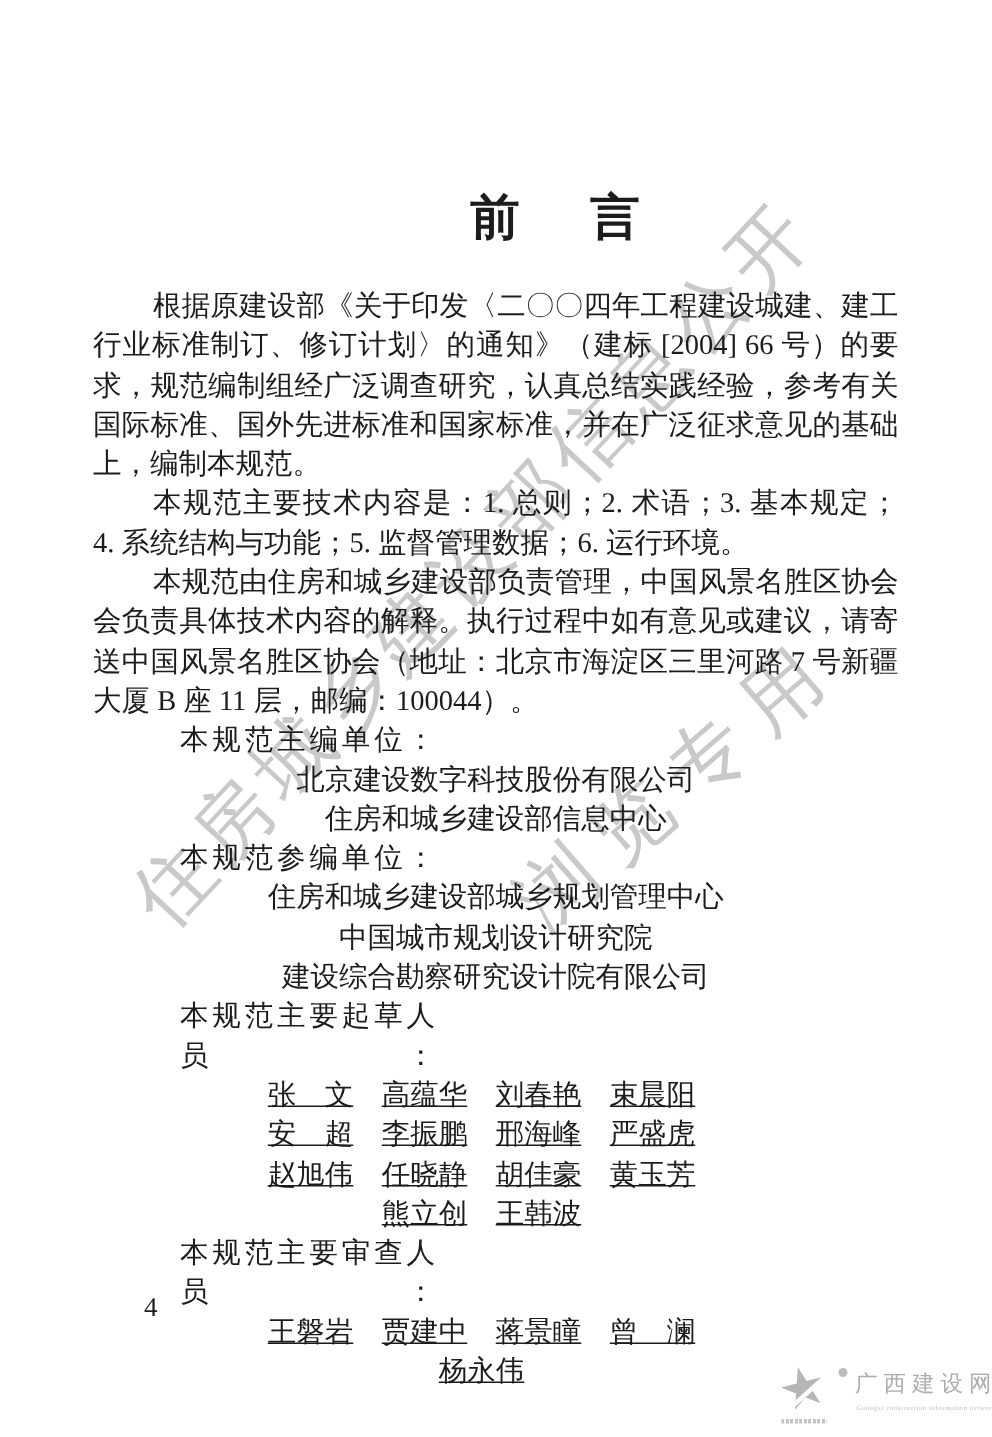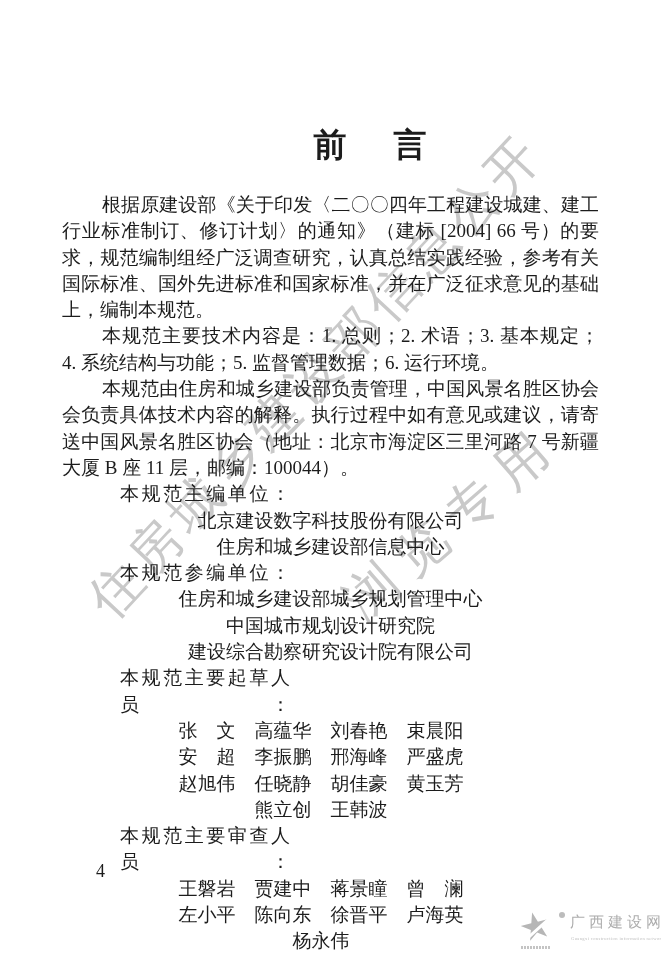--- a/index.html
+++ b/index.html
@@ -28,21 +28,21 @@
   .jline { text-align:justify; text-align-last:justify; }
   .jline.lastline { text-align-last:left; }
   .indent { text-indent:40px; }
   
   .sec-row { display:flex;flex-direction:column; }
   .sec-label {
     flex:none; margin-left:58px; width:170px; margin-right:7px;
     text-align:justify; text-align-last:justify;
   }
   .sec-value { flex:1; white-space:nowrap;text-align:center; }
-  .name-cell { display:inline-block; width:57px; margin-right:19px; white-space:pre; }
+  .name-cell { display:inline-block; width:57px; margin-right:19px; white-space:pre;text-decoration:underline; }
   
   .page-number { position:absolute; left:96px; top:861px; font-size:18px; z-index:1; }
   .logo { position:absolute; left:519px; top:903px; width:140px; height:52px; z-index:1; }
   .logo-star {
     position:absolute; left:0; top:2px; width:40px; height:42px;
     font-size:37px; line-height:42px; color:#b6b6b6; transform:rotate(-14deg);
   }
   .logo-swoosh {
     position:absolute; left:-3px; top:21px; width:46px; height:3px;
     background:#ffffff; transform:rotate(-28deg); border-radius:2px;
@@ -115,24 +115,20 @@
         <div class="sec-row">
           <div class="sec-label"></div>
           <div class="sec-value"><span class="name-cell">熊立创</span><span class="name-cell">王韩波</span></div>
         </div>
         <div class="sec-row">
           <div class="sec-label">本规范主要审查人员：</div>
           <div class="sec-value"><span class="name-cell">王磐岩</span><span class="name-cell">贾建中</span><span class="name-cell">蒋景瞳</span><span class="name-cell">曾　澜</span></div>
         </div>
         <div class="sec-row">
           <div class="sec-label"></div>
-          <div class="sec-value"><span class="name-cell">左小平</span><span class="name-cell">陈向东</span><span class="name-cell">徐晋平</span><span class="name-cell">卢海英</span></div>
-        </div>
-        <div class="sec-row">
-          <div class="sec-label"></div>
         </div>
         <div class="sec-row">
           <div class="sec-label"></div>
           <div class="sec-value"><span class="name-cell">杨永伟</span></div>
         </div>
       </div>
   </div>
 
   <div class="page-number">4</div>
 

